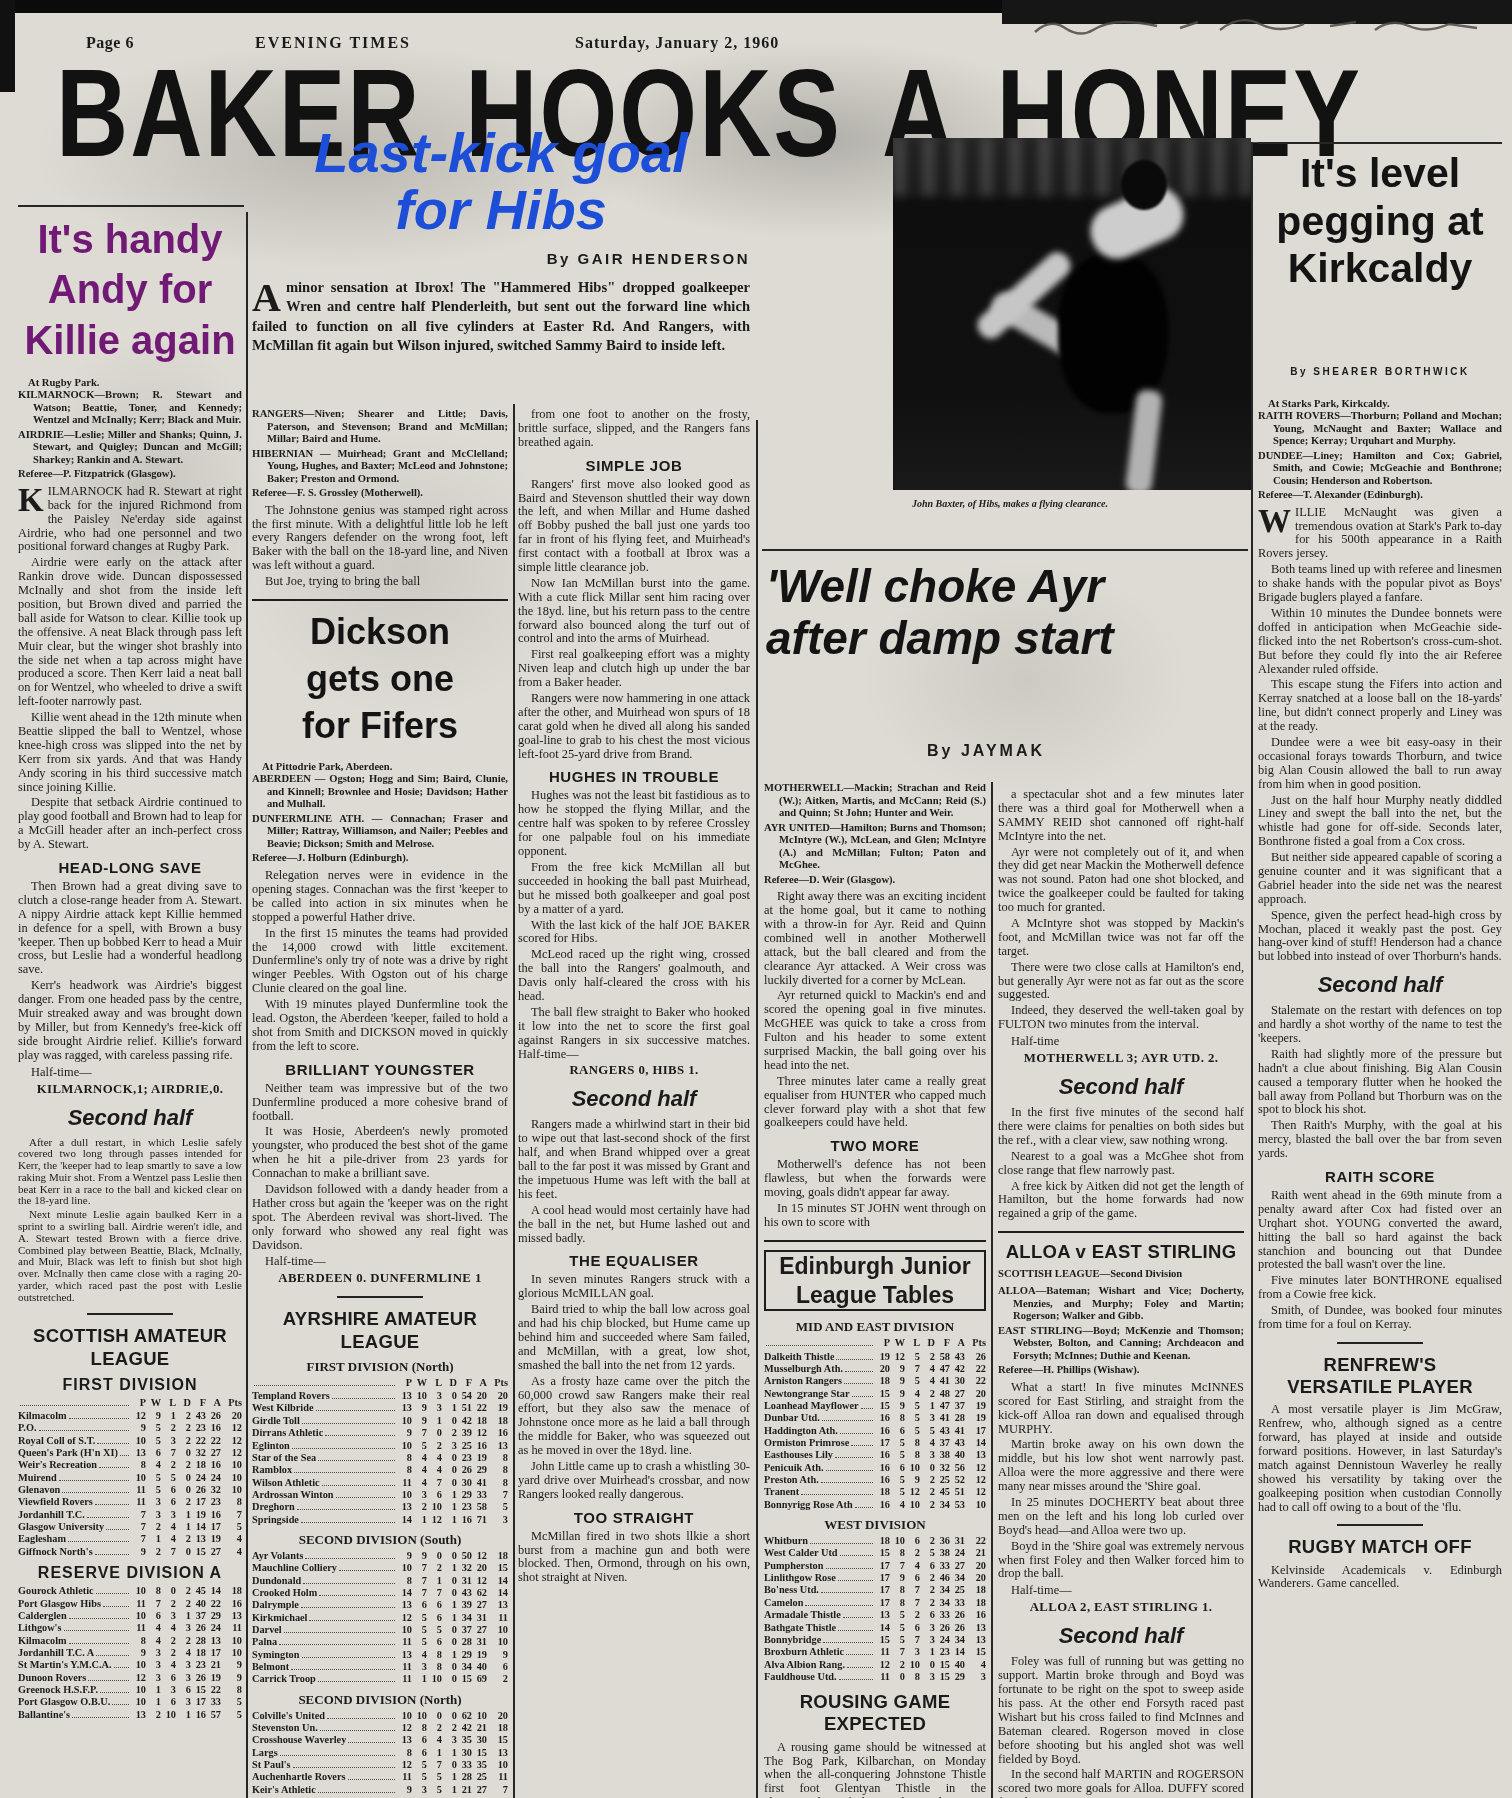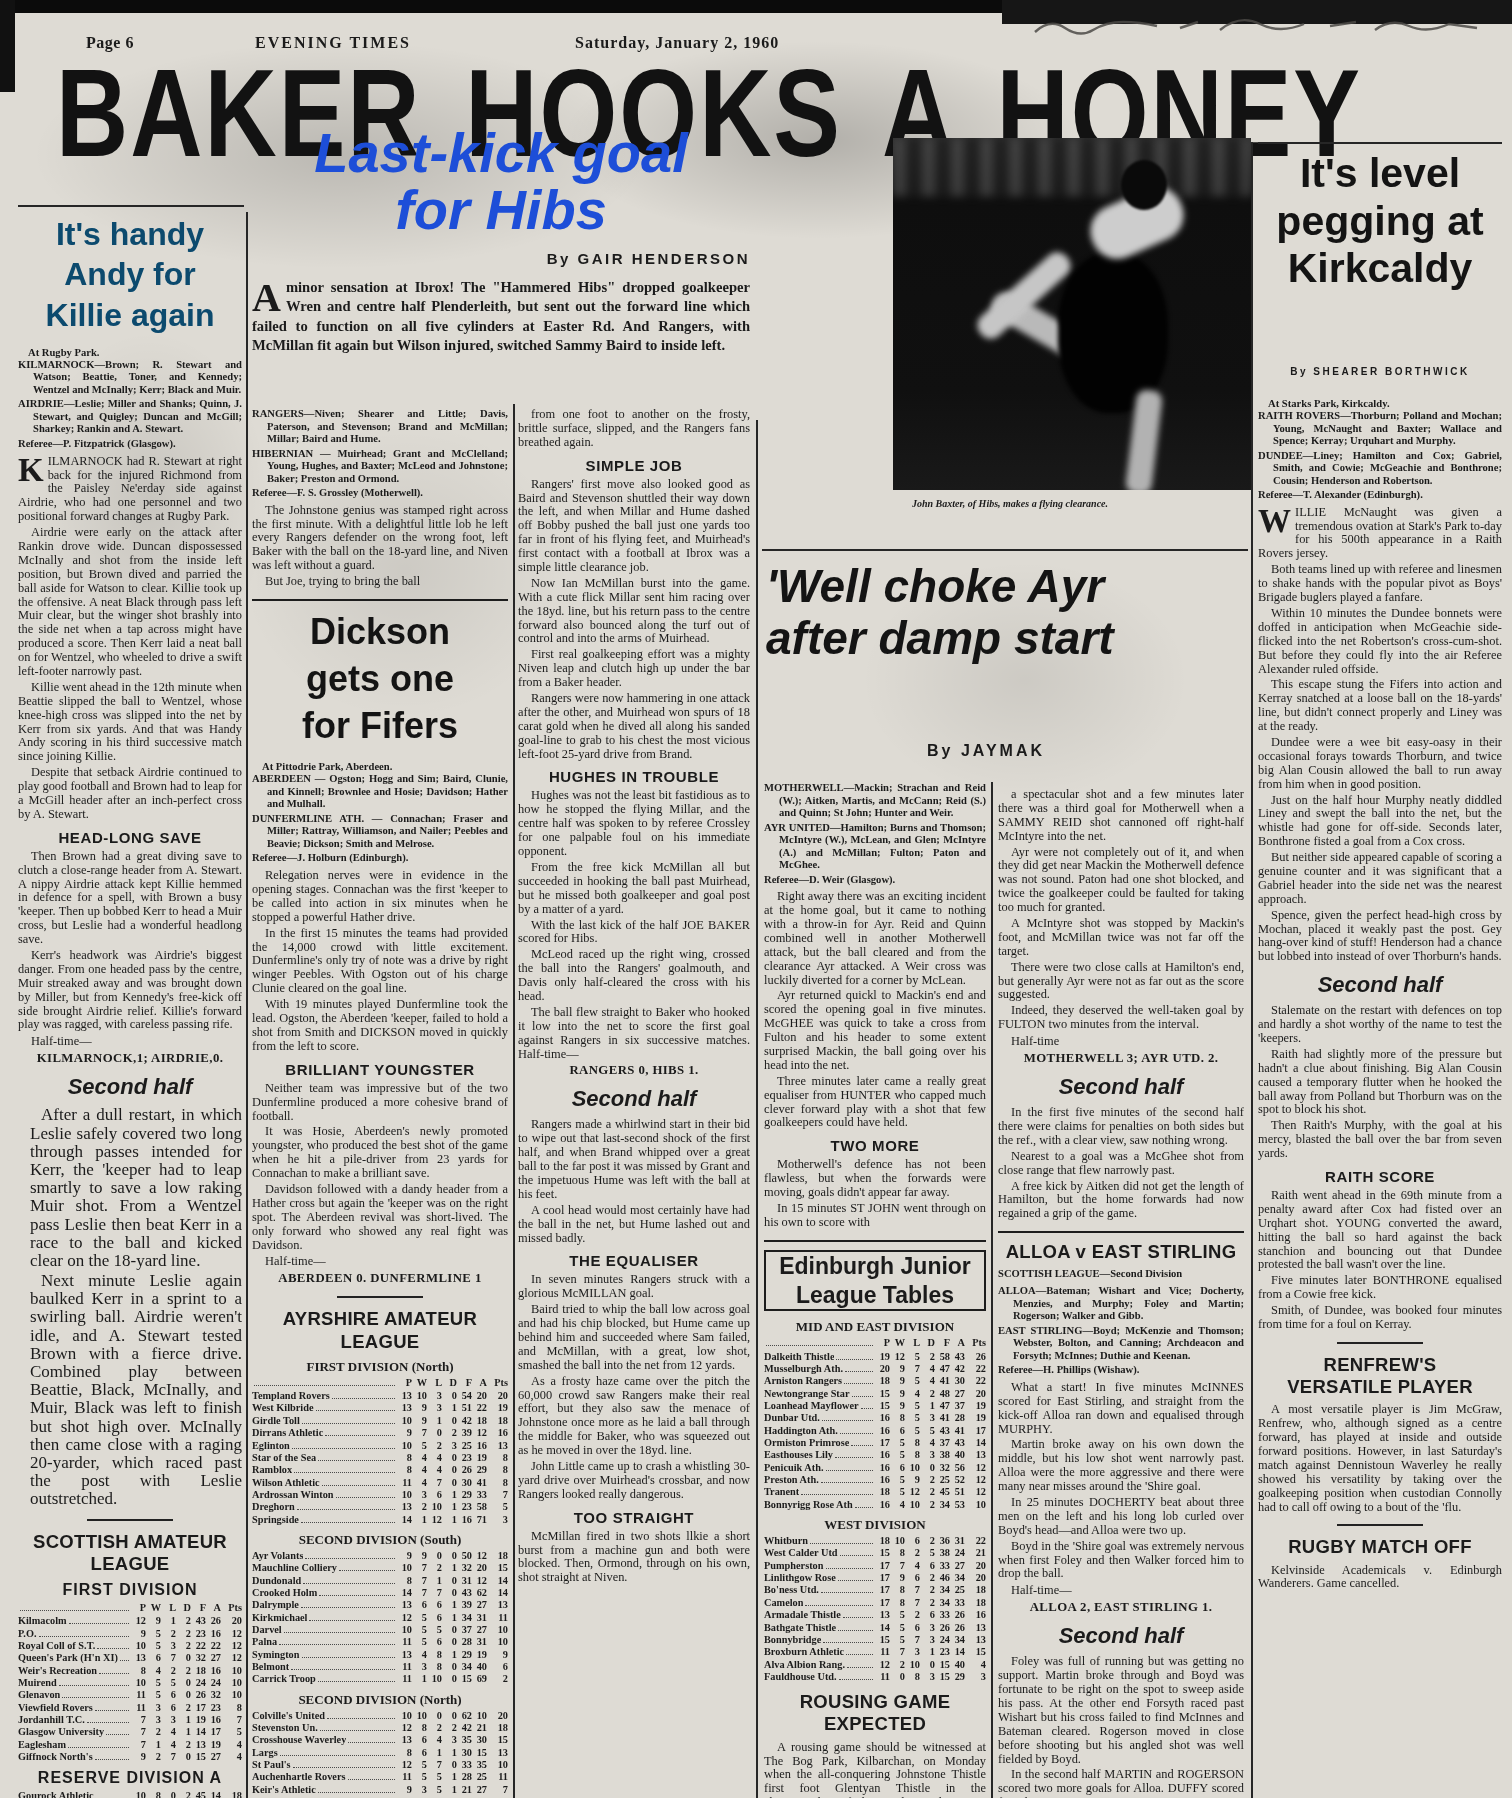--- a/index.html
+++ b/index.html
@@ -55,33 +55,33 @@
   
   .col{position:absolute;overflow:hidden;}
   #col1{left:18px;top:210px;width:224px;height:1588px;}
   #col2{left:252px;top:408px;width:256px;height:1390px;}
   #col3{left:518px;top:408px;width:232px;height:1390px;}
   #col4{left:764px;top:782px;width:222px;height:1016px;}
   #col5{left:998px;top:788px;width:246px;height:1010px;}
   #col6{left:1258px;top:398px;width:244px;height:1400px;}
   
   .k-p{font-size:12.4px;line-height:1.12;text-align:justify;text-indent:13px;margin-bottom:2px;}
-  .k-sp{font-size:17px;line-height:1.07;text-align:justify;text-indent:11px;margin-bottom:2px;margin-left:12px;}
+  .k-sp{font-size:11px;line-height:1.07;text-align:justify;text-indent:11px;margin-bottom:2px;}
   .k-dc{font-size:12.4px;line-height:1.12;text-align:justify;margin-bottom:2px;}
   .k-dc::first-letter{float:left;font-size:33px;line-height:.78;font-weight:bold;padding:3px 4px 0 0;}
   .k-t{font-size:10.6px;font-weight:bold;line-height:1.18;padding-left:15px;text-indent:-15px;text-align:justify;margin-bottom:2px;}
   .k-r{font-size:10.6px;font-weight:bold;line-height:1.2;margin:1px 0 4px;}
   .k-at{font-size:10.6px;font-weight:bold;padding-left:10px;margin-bottom:1px;}
   .k-h{font-family:"Liberation Sans",sans-serif;font-size:15px;font-weight:800;text-align:center;letter-spacing:.6px;margin:7px 0 4px;}
   .k-hi{font-family:"Liberation Sans",sans-serif;font-style:italic;font-weight:800;font-size:22px;text-align:center;margin:8px 0 6px;}
   .k-ht{font-size:12.4px;text-indent:13px;}
   .k-score{font-size:12.8px;font-weight:bold;text-align:center;letter-spacing:.4px;margin:2px 0 4px;}
   .k-div{width:86px;border-top:2px solid #222;margin:10px auto;}
   .k-rule{border-top:2px solid #1d1d1d;margin:10px 0 8px;}
-  .k-bigh{font-family:"Liberation Sans",sans-serif;font-weight:900;font-size:32px;line-height:1.26;text-align:center;margin:4px 0 12px;color:#0c4a6e;}
+  .k-bigh{font-family:"Liberation Sans",sans-serif;font-weight:900;font-size:40px;line-height:1.26;text-align:center;margin:4px 0 12px;color:#701a75;}
   .k-bigh2{font-family:"Liberation Sans",sans-serif;font-weight:800;font-size:18.5px;line-height:1.2;text-align:center;letter-spacing:.3px;margin:8px 0 5px;}
   .k-boxh{font-family:"Liberation Sans",sans-serif;font-weight:900;font-size:36px;line-height:1.3;text-align:center;margin:8px 0 12px;color:#141414;}
   .k-boxtitle{font-family:"Liberation Sans",sans-serif;font-weight:800;font-size:23px;line-height:1.25;text-align:center;border:2px solid #1d1d1d;padding:0 4px;margin:2px 0 8px;}
   .k-h2{font-family:"Liberation Sans",sans-serif;font-weight:700;font-size:16px;text-align:center;letter-spacing:1px;margin:6px 0 3px;}
   .k-h3{font-size:13px;font-weight:bold;text-align:center;margin:6px 0 2px;}
   
   .tbl{margin-bottom:4px;}
   .trow{display:flex;align-items:baseline;line-height:1.2;}
   .tn{font-size:10.3px;font-weight:bold;white-space:nowrap;overflow:hidden;max-width:118px;}
   .tl{flex:1;border-bottom:1px dotted #4a4a4a;margin:0 2px 3px 2px;min-width:4px;}

